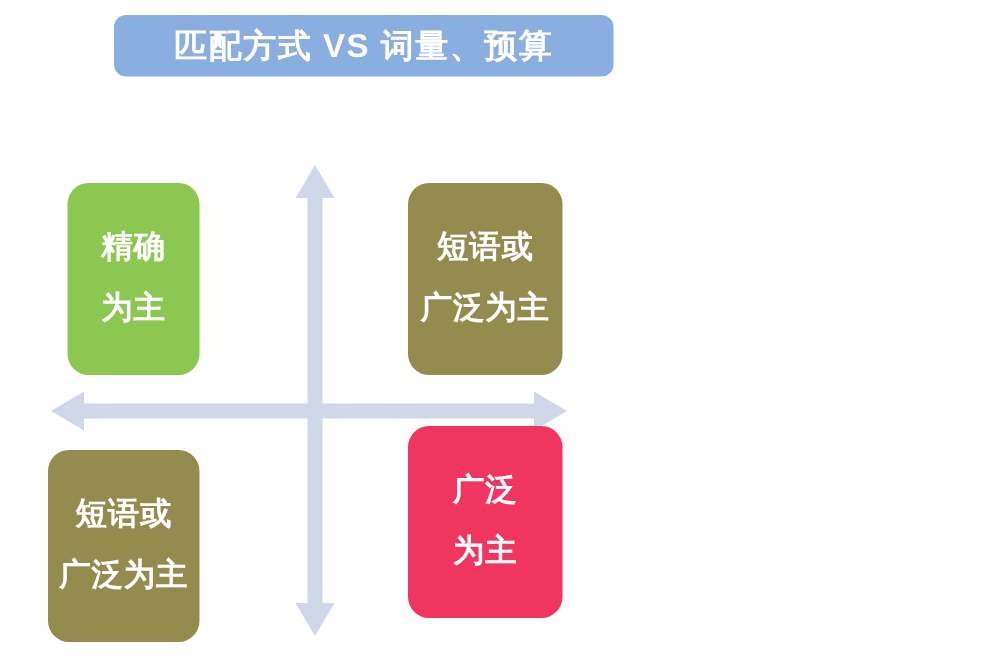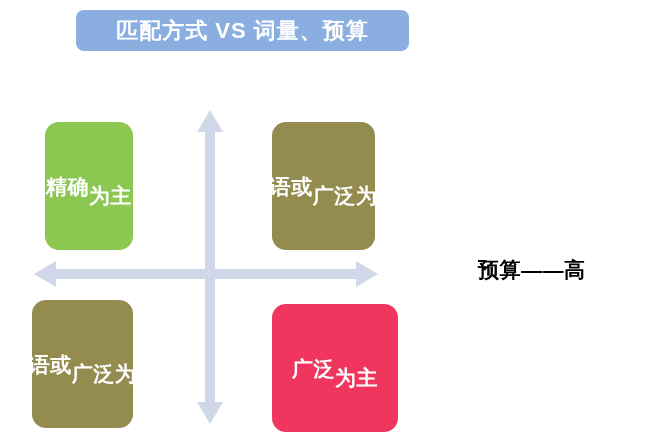--- a/index.html
+++ b/index.html
@@ -73,21 +73,21 @@
     top: 258px;
     width: 348px;
     height: 32px;
   }
 
   
   .quad-box {
     position: absolute;
     border-radius: 14px;
     display: flex;
-    flex-direction: row;
+    flex-direction: column;
     align-items: center;
     justify-content: center;
     box-sizing: border-box;
   }
   .quad-box .line {
     color: #ffffff;
     font-size: 21px;
     font-weight: bold;
     line-height: 1;
     white-space: nowrap;
@@ -114,38 +114,37 @@
   }
   #box-bottom-left {
     left: 32px;
     top: 300px;
     width: 101px;
     height: 128px;
     background: #948b4f;
   }
   #box-bottom-right {
     left: 272px;
-    top: 304px;
-    width: 126px;
+    top: 284px;
+    width: 103px;
     height: 128px;
     background: #f0355e;
     align-items: center;
   }
 </style>
 </head>
 <body>
 
 <div id="canvas">
 
   <div id="title-banner">
     <span class="title-text">匹配方式 VS 词量、预算</span>
   </div>
 
 
-  <div class="axis-label" id="label-horizontal-right">预算——高</div>
 
   <div id="axis-vertical">
     <svg width="30" height="318" viewBox="0 0 30 318" xmlns="http://www.w3.org/2000/svg">
       <polygon points="15,2 28,24 2,24" fill="#cfd7e8"></polygon>
       <rect x="10" y="22" width="10" height="274" fill="#cfd7e8"></rect>
       <polygon points="15,316 28,294 2,294" fill="#cfd7e8"></polygon>
     </svg>
   </div>
 
   <div id="axis-horizontal">

